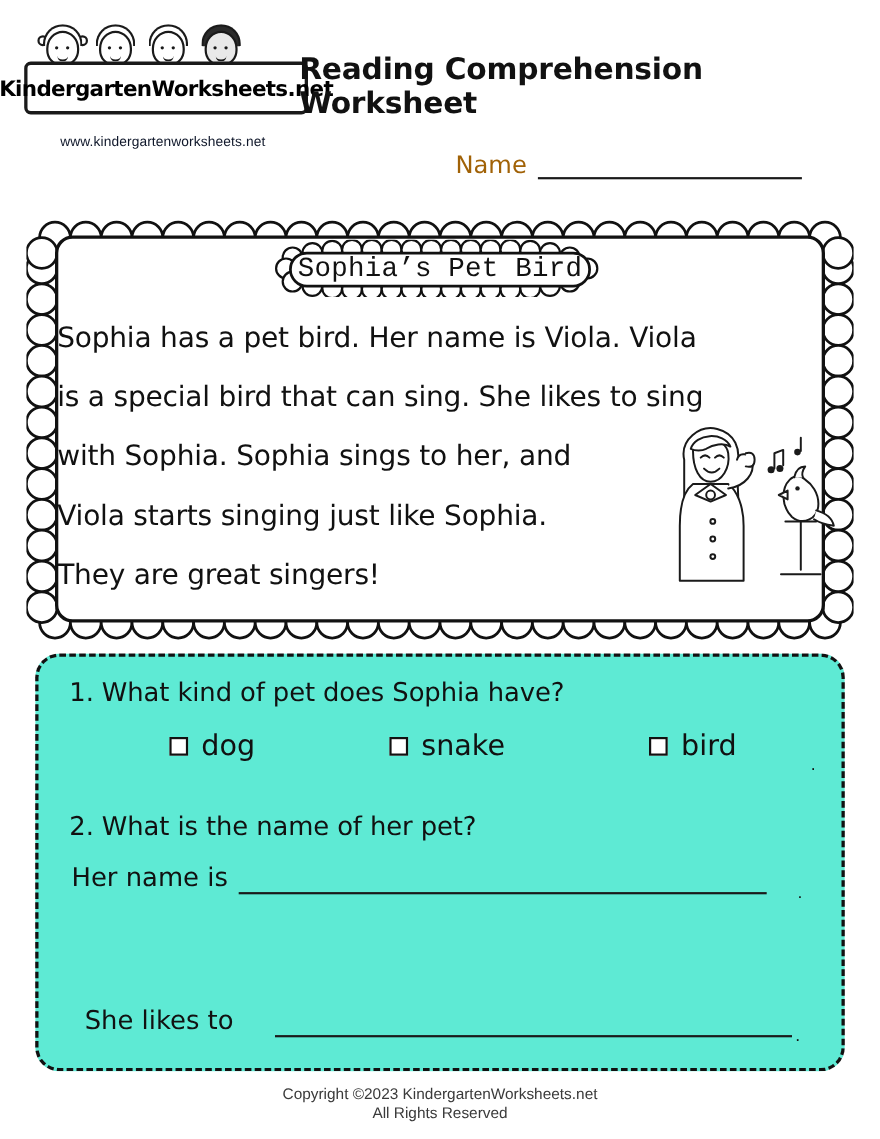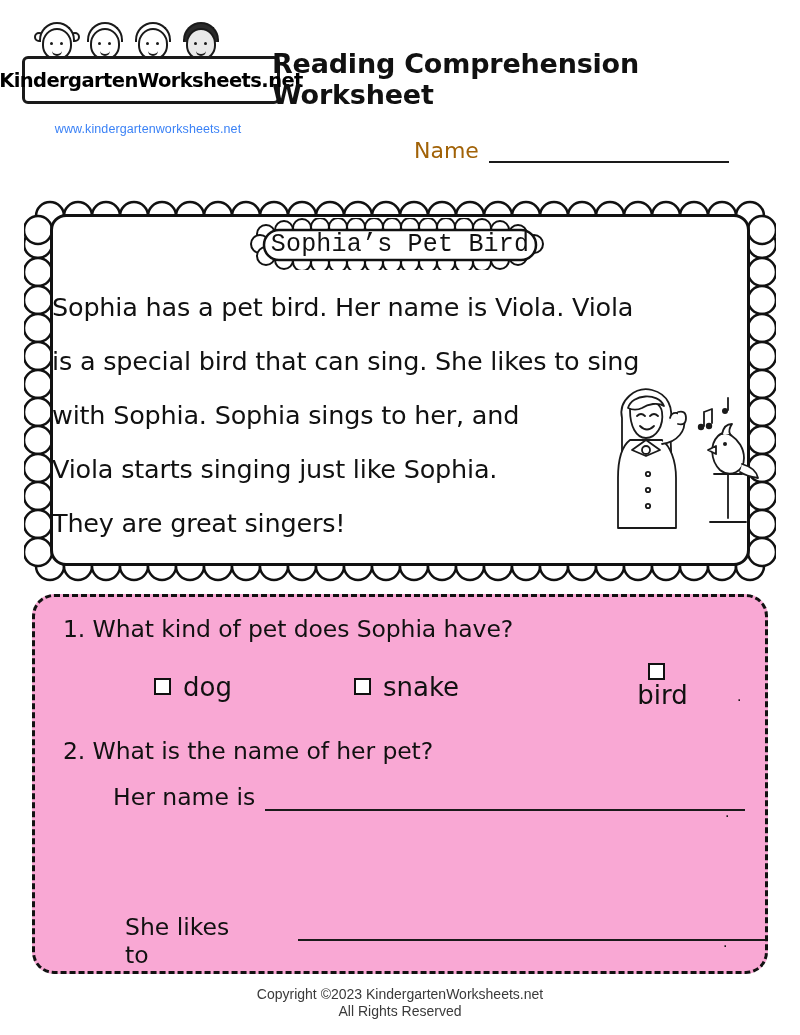--- a/index.html
+++ b/index.html
@@ -118,21 +118,21 @@
     letter-spacing: -0.6px;
     white-space: nowrap;
   }
   .logo-url {
     position: absolute;
     left: 18px;
     top: 122px;
     width: 252px;
     text-align: center;
     font-size: 12.5px;
-    color: #3b82f6;
+    color: #0f172a;
     letter-spacing: 0.1px;
   }
 
   .worksheet-title {
     position: absolute;
     left: 268px;
     top: 48px;
     width: 510px;
     font-family: "DejaVu Sans", sans-serif;
     font-size: 27px;
@@ -228,21 +228,21 @@
   
   .questions-box {
     position: absolute;
     left: 32px;
     top: 594px;
     width: 736px;
     height: 380px;
     border: 3.5px dashed #111111;
     border-radius: 22px;
     box-sizing: border-box;
-    background: #f9a8d4;
+    background: #5eead4;
   }
   .q {
     position: absolute;
     left: 28px;
     font-family: "DejaVu Sans", sans-serif;
     font-size: 23.5px;
     color: #111111;
     letter-spacing: -0.1px;
   }
   .q1 { top: 18px; }
@@ -260,36 +260,35 @@
   .choice {
     display: flex;
     align-items: center;
     font-family: "DejaVu Sans", sans-serif;
     font-size: 26px;
     color: #111111;
     margin-left: 19px;
   }
   .choice.c1 { width: 200px; }
   .choice.c2 { width: 240px; }
-  .choice.c3 { width: 160px; flex-direction: column; }
+  .choice.c3 { width: 160px; }
   .checkbox {
     width: 17px;
     height: 17px;
     border: 2px solid #111111;
     margin-right: 12px;
     background: #ffffff;
     box-sizing: border-box;
   }
 
   .answer-row {
     position: absolute;
     left: 30px;
     display: flex;
-    align-items: flex-start;
-    margin-left: 48px;
+    align-items: flex-end;
   }
   .answer-row.a2 { top: 186px; }
   .answer-row.a3 { top: 316px; left: 42px; gap: 28px; }
   .answer-prefix {
     font-family: "DejaVu Sans", sans-serif;
     font-size: 23.5px;
     color: #111111;
     margin-right: 10px;
     padding-bottom: 2px;
   }

